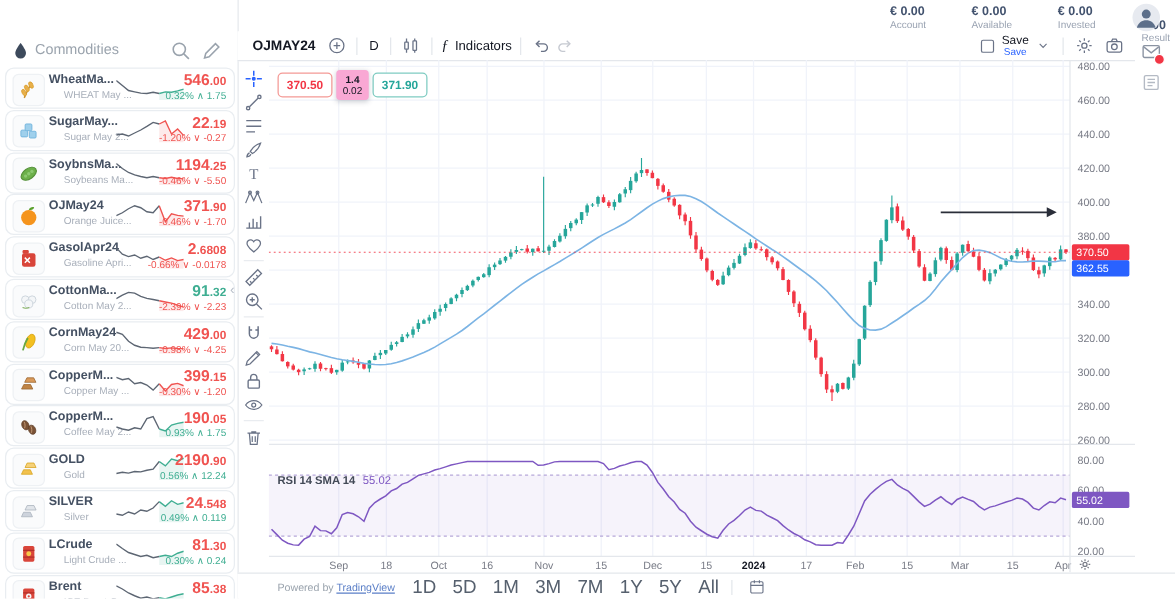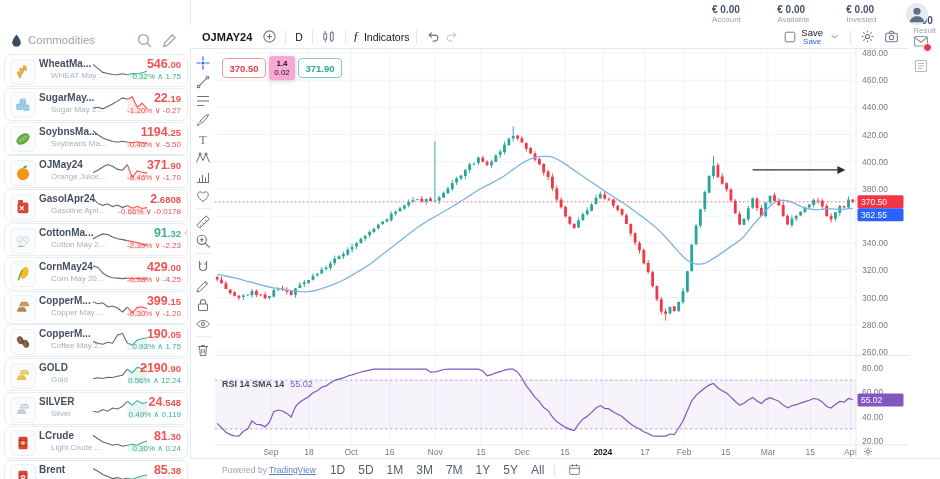--- a/index.html
+++ b/index.html
@@ -66,21 +66,21 @@
   .ma-row{margin-top:5px;font-size:9px;color:#5d6470;}
   .ma-row .mv{color:#2962ff;margin-left:6px;}
   #rsi-legend{position:absolute;left:222px;top:359px;font-size:9px;color:#5d6470;pointer-events:none;margin-top:20px;}
   #rsi-legend b{color:#434a57;}
   #rsi-legend .rv{color:#7e57c2;margin-left:6px;}
   
   #bottombar{position:absolute;left:190px;top:458px;width:750px;height:21px;border-top:1px solid #e4e7ec;display:flex;align-items:center;background:#fff;}
   .pb{font-size:8.5px;color:#9aa3ad;margin-left:32px;}
   .pb a{color:#5b7fc7;text-decoration:underline;cursor:pointer;}
   .ranges{display:flex;gap:13px;margin-left:14px;}
-  .rng{font-size:12px;color:#56606e;cursor:pointer;}
+  .rng{font-size:15px;color:#56606e;cursor:pointer;}
   .bb-sep{width:1px;height:12px;background:#e4e7ec;margin:0 10px;}
   .bb-right{margin-left:auto;display:flex;align-items:center;}
   .clock{font-size:9.5px;color:#434651;cursor:pointer;}
   .scales{display:flex;gap:9px;border-left:1px solid #e4e7ec;margin-left:12px;padding-left:10px;margin-right:26px;}
   .scl{font-size:9px;color:#6a7387;cursor:pointer;}
 </style>
 </head>
 <body>
 
 <div id="app">

